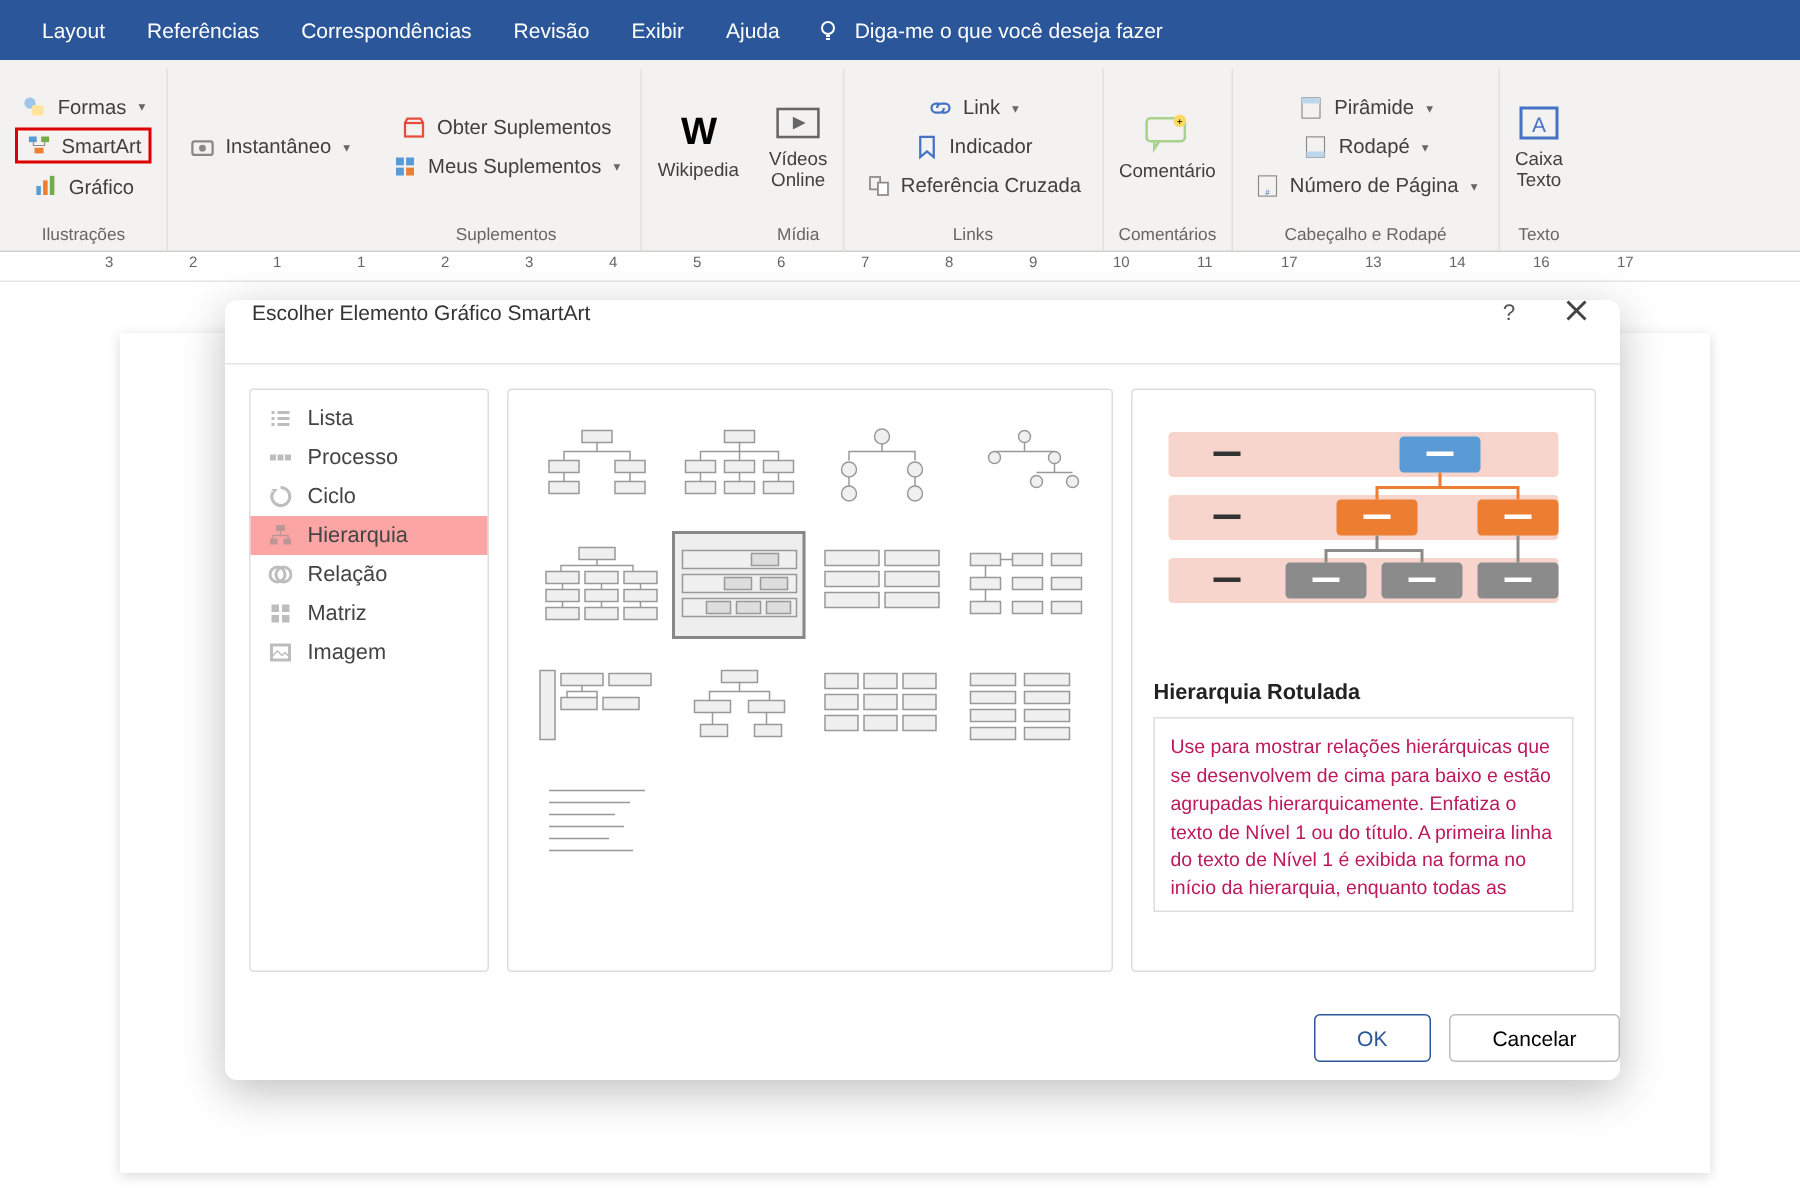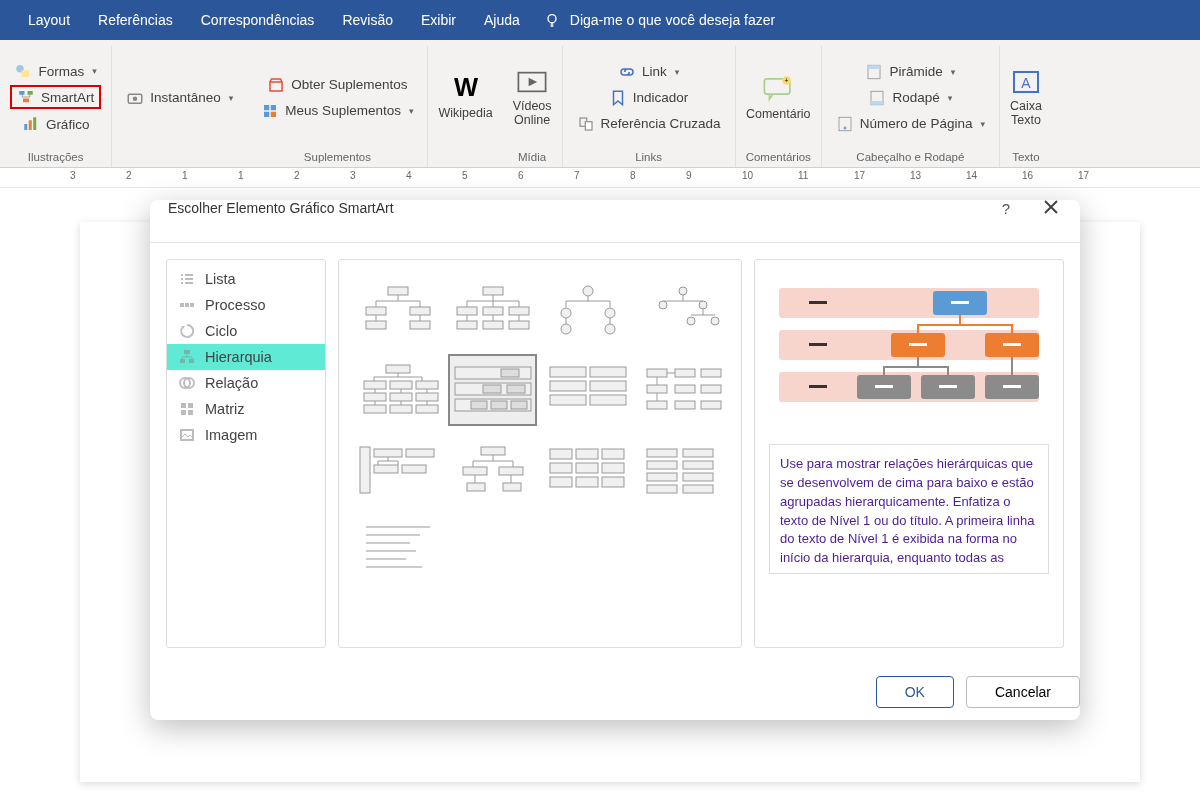--- a/index.html
+++ b/index.html
@@ -27,31 +27,31 @@
 .page { position:absolute; left:80px; top:222px; width:1060px; height:560px; background:#fff; box-shadow:0 2px 8px rgba(0,0,0,0.15); }
 
 
 .dialog { position:absolute; left:150px; top:200px; width:930px; height:520px; background:#fff; border-radius:8px; box-shadow:0 8px 30px rgba(0,0,0,0.25); display:flex; flex-direction:column; }
 .dlg-title { height:42px; display:flex; align-items:flex-start; padding:0 18px; font-size:14px; color:#333;gap:13px; }
 .dlg-title .sp { flex:1; }
 .dlg-title .tbtn { width:22px; text-align:center; cursor:pointer; font-size:15px; color:#555; margin-left:10px; }
 .dlg-body { flex:1; display:flex; border-top:1px solid #e4e4e4; overflow:hidden; }
 .cat-list { width:160px; border:1px solid #ddd; margin:16px 0 16px 16px; border-radius:3px; padding:6px 0; font-size:14.5px; color:#444; }
 .cat-item { display:flex; align-items:center; gap:10px; padding:5px 12px; cursor:pointer; }
-.cat-item.sel { background:#5eead4; }
+.cat-item.sel { background:#fca5a5; }
 .cat-ico { width:16px; height:16px; opacity:0.55; }
 .gallery { flex:1; border:1px solid #ddd; margin:16px 12px; border-radius:3px; padding:14px; display:grid; grid-template-columns:repeat(4,1fr); grid-auto-rows:72px; gap:8px 6px; align-content:start; }
 .thumb { border:1px solid transparent; display:flex; align-items:center; justify-content:center; cursor:pointer; }
 .thumb.sel { border:2px solid #888; background:#eee; }
 .thumb svg { width:84px; height:56px; }
 .preview { width:310px; border:1px solid #ddd; margin:16px 16px 16px 0; border-radius:3px; padding:16px 14px 10px; display:flex; flex-direction:column; }
 .prev-img { flex:none; height:168px; display:flex; align-items:center; justify-content:center; }
 .prev-img svg { width:280px; height:160px; }
 .prev-title { font-weight:600; font-size:14.5px; margin:10px 0 8px; color:#222; }
-.prev-desc { border:1px solid #ddd; padding:10px 10px; font-size:13px; color:#4c1d95; line-height:1.45; height:130px; overflow-y:scroll; }
+.prev-desc { border:1px solid #ddd; padding:10px 10px; font-size:13px; color:#be185d; line-height:1.45; height:130px; overflow-y:scroll; }
 .dlg-foot { height:56px; display:flex; align-items:center; justify-content:flex-end; gap:12px; }
 .btn { border:1px solid #bbb; background:#fff; border-radius:4px; padding:7px 28px; font-size:14px; cursor:pointer; }
 .btn.primary { border-color:#2b579a; color:#2b579a; }
 </style>
 </head>
 <body>
 
 <div class="top-tabs">
   <span class="tab">Layout</span>
   <span class="tab">Referências</span>
@@ -507,20 +507,21 @@
           <rect x="216" y="95" width="54" height="24" rx="3" fill="#8b8b8b"></rect>
           <rect x="40" y="105" width="18" height="3" fill="#333"></rect>
           <rect x="106" y="105" width="18" height="3" fill="#fff"></rect>
           <rect x="170" y="105" width="18" height="3" fill="#fff"></rect>
           <rect x="234" y="105" width="18" height="3" fill="#fff"></rect>
 
           <path d="M191 35v10h-42v8M191 35v10h52v8" stroke="#ed7d31" stroke-width="2" fill="none"></path>
           <path d="M149 77v10h-34v8M149 77v10h30v8M243 77v18" stroke="#8b8b8b" stroke-width="2" fill="none"></path>
         </svg>
       </div>
+      <div class="prev-title">Hierarquia Rotulada</div>
       <div class="prev-desc">Use para mostrar relações hierárquicas que se desenvolvem de cima para baixo e estão agrupadas hierarquicamente. Enfatiza o texto de Nível 1 ou do título. A primeira linha do texto de Nível 1 é exibida na forma no início da hierarquia, enquanto todas as</div>
     </div>
   </div>
   <div class="dlg-foot">
     <button class="btn primary">OK</button>
     <button class="btn">Cancelar</button>
   </div>
 </div>
 
 </body></html>

